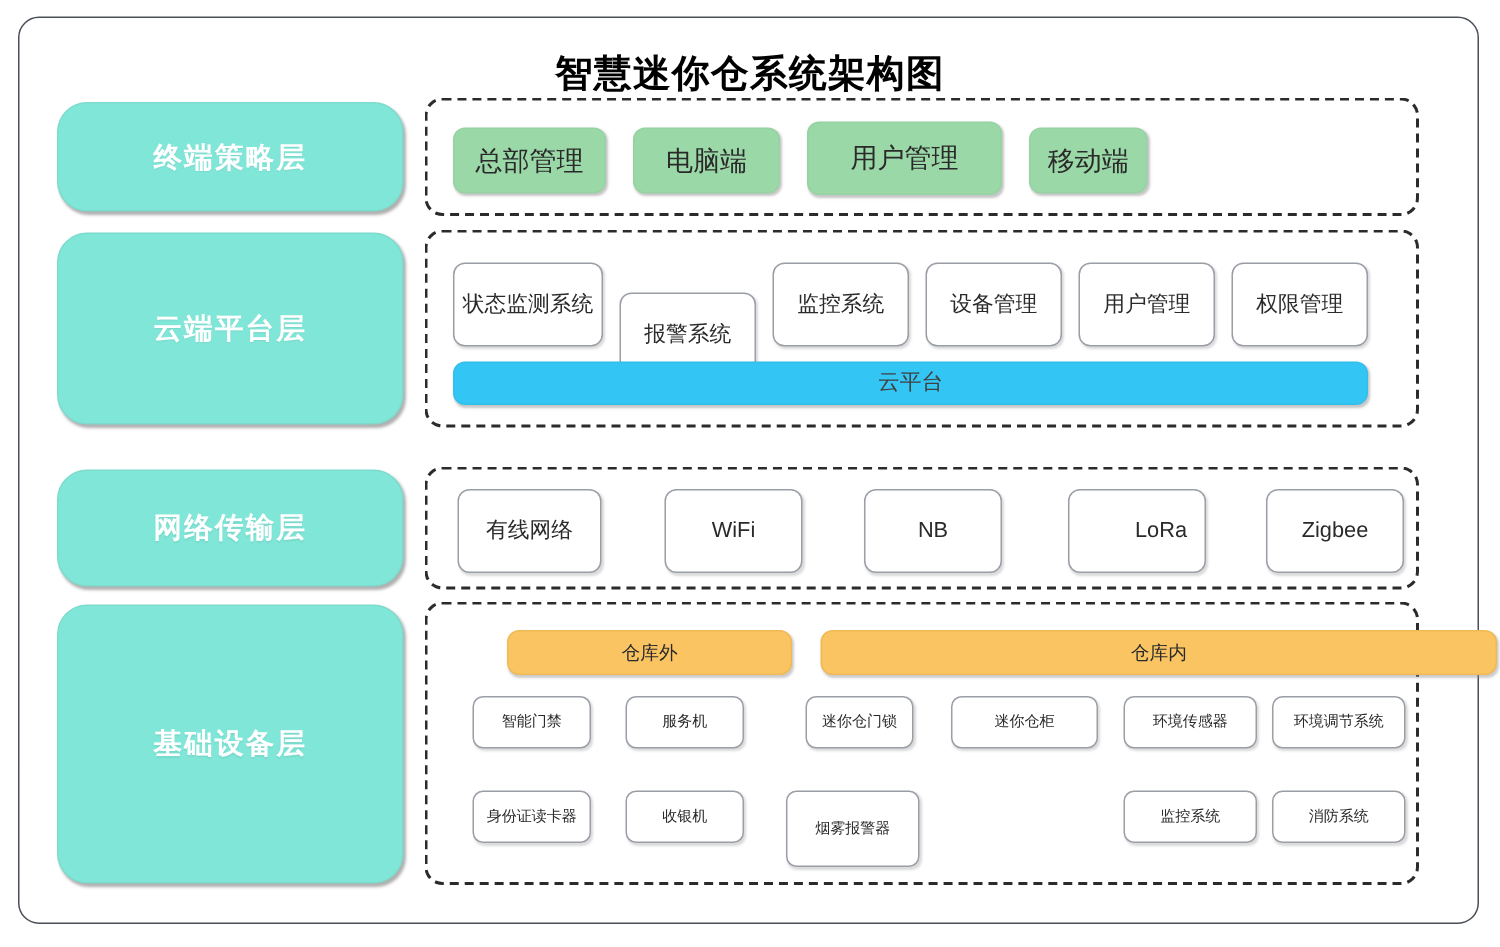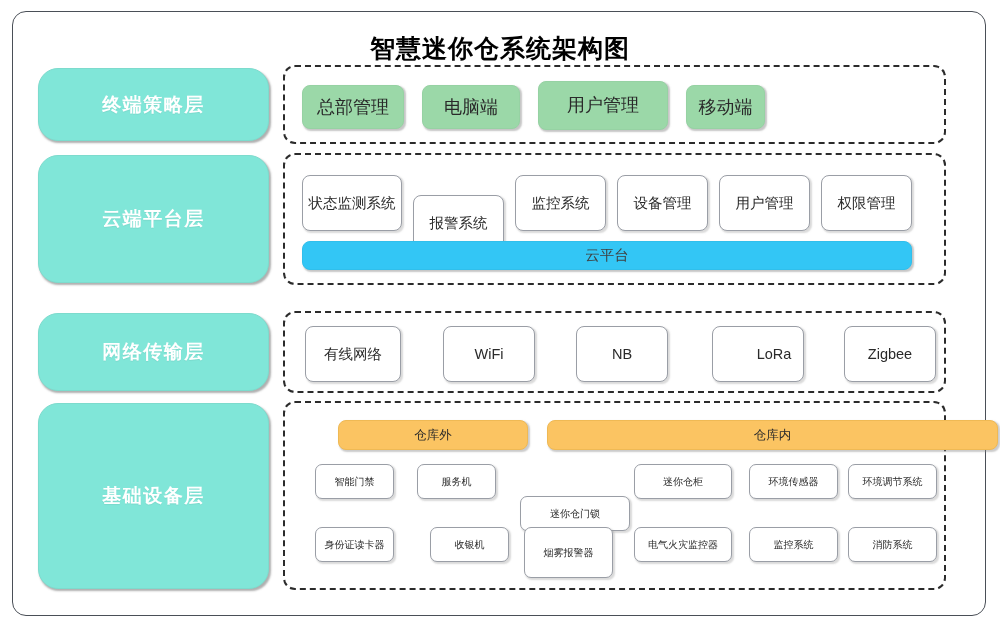--- a/index.html
+++ b/index.html
@@ -157,29 +157,28 @@
 
     <div class="layer-label" style="left:25px; top:391px; width:231px; height:186px;">基础设备层</div>
 
     <div class="dashed-group" style="left:270px; top:389px; width:663px; height:189px;">
 
       <div class="chip orange" style="left:17px; top:17px; width:190px; height:30px;">仓库外</div>
       <div class="chip orange" style="left:226px; top:17px; width:451px; height:30px;">仓库内</div>
 
       <div class="chip white small" style="left:30px; top:61px; width:79px; height:35px;">智能门禁</div>
       <div class="chip white small" style="left:132px; top:61px; width:79px; height:35px;">服务机</div>
-      <div class="chip white small" style="left:235px; top:61px; width:110px; height:35px;margin-top:32px;">迷你仓门锁</div>
+      <div class="chip white small" style="left:252px; top:61px; width:72px; height:35px;">迷你仓门锁</div>
       <div class="chip white small" style="left:464px; top:61px; width:89px; height:35px;">环境传感器</div>
       <div class="chip white small" style="left:349px; top:61px; width:98px; height:35px;">迷你仓柜</div>
       <div class="chip white small" style="left:563px; top:61px; width:89px; height:35px;">环境调节系统</div>
 
       <div class="chip white small" style="left:30px; top:124px; width:79px; height:35px;">身份证读卡器</div>
-      <div class="chip white small" style="left:132px; top:124px; width:79px; height:35px;margin-left:13px;">收银机</div>
+      <div class="chip white small" style="left:132px; top:124px; width:79px; height:35px;">收银机</div>
       <div class="chip white small" style="left:239px; top:124px; width:89px; height:51px;">烟雾报警器</div>
-      <div class="chip white small" style="left:349px; top:124px; width:98px; height:35px;">电气火灾监控器</div>
       <div class="chip white small" style="left:464px; top:124px; width:89px; height:35px;">监控系统</div>
       <div class="chip white small" style="left:563px; top:124px; width:89px; height:35px;">消防系统</div>
     </div>
 
   </div>
 
   <div id="watermark"></div>
 </div>
 
 </body></html>

